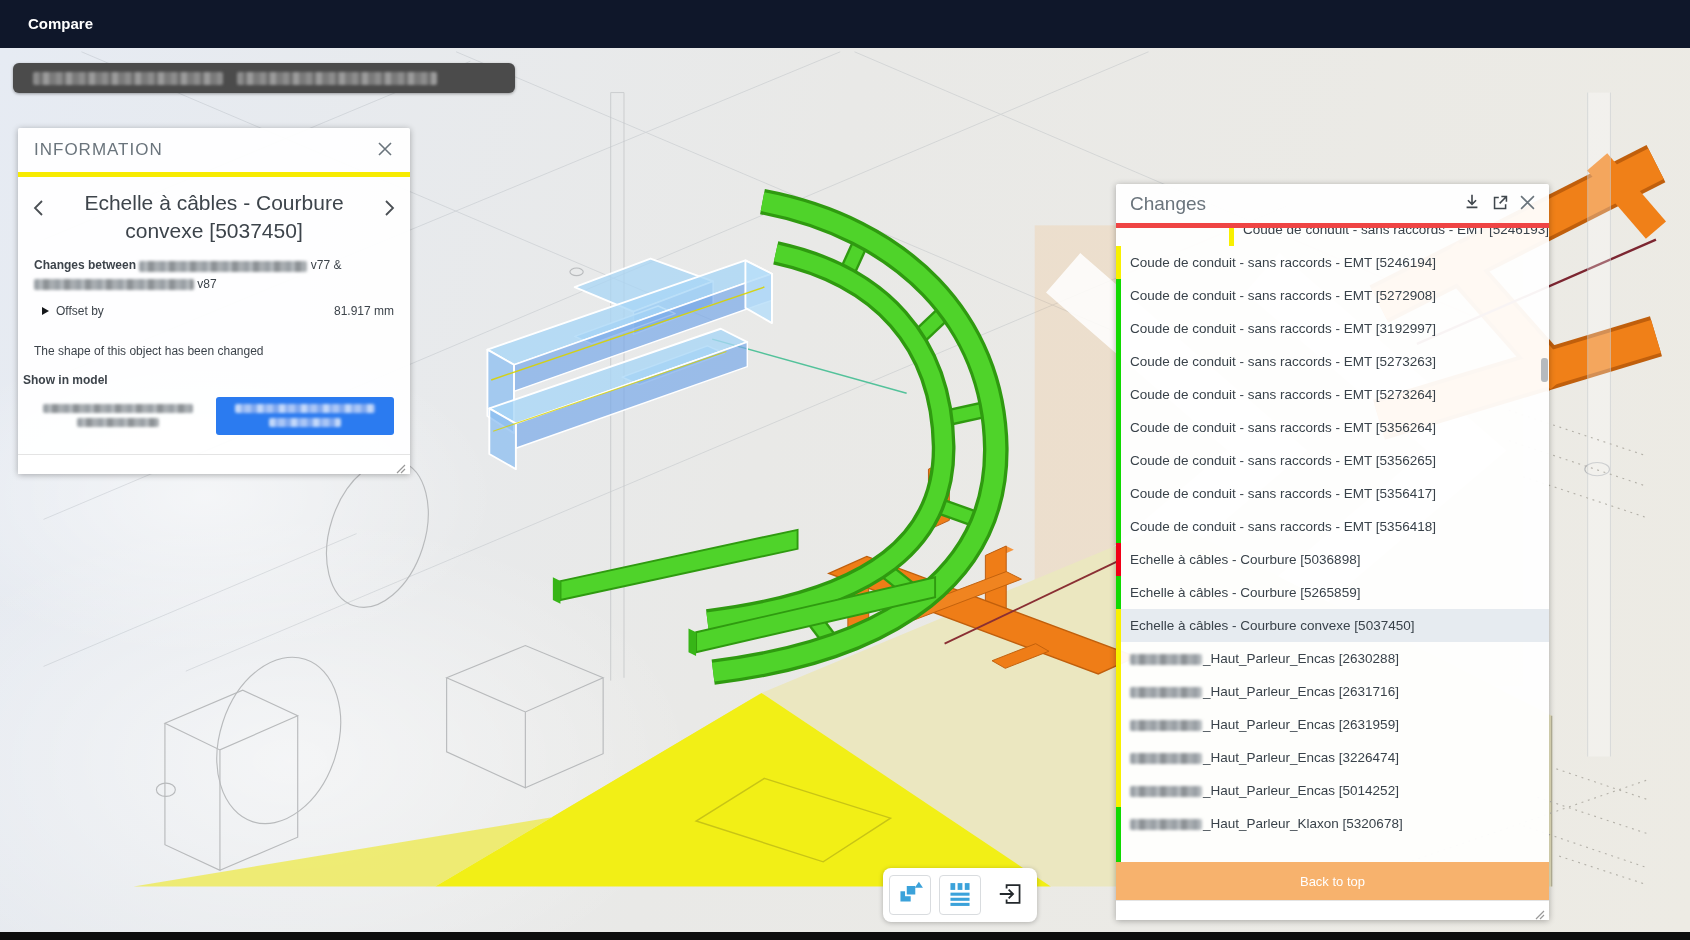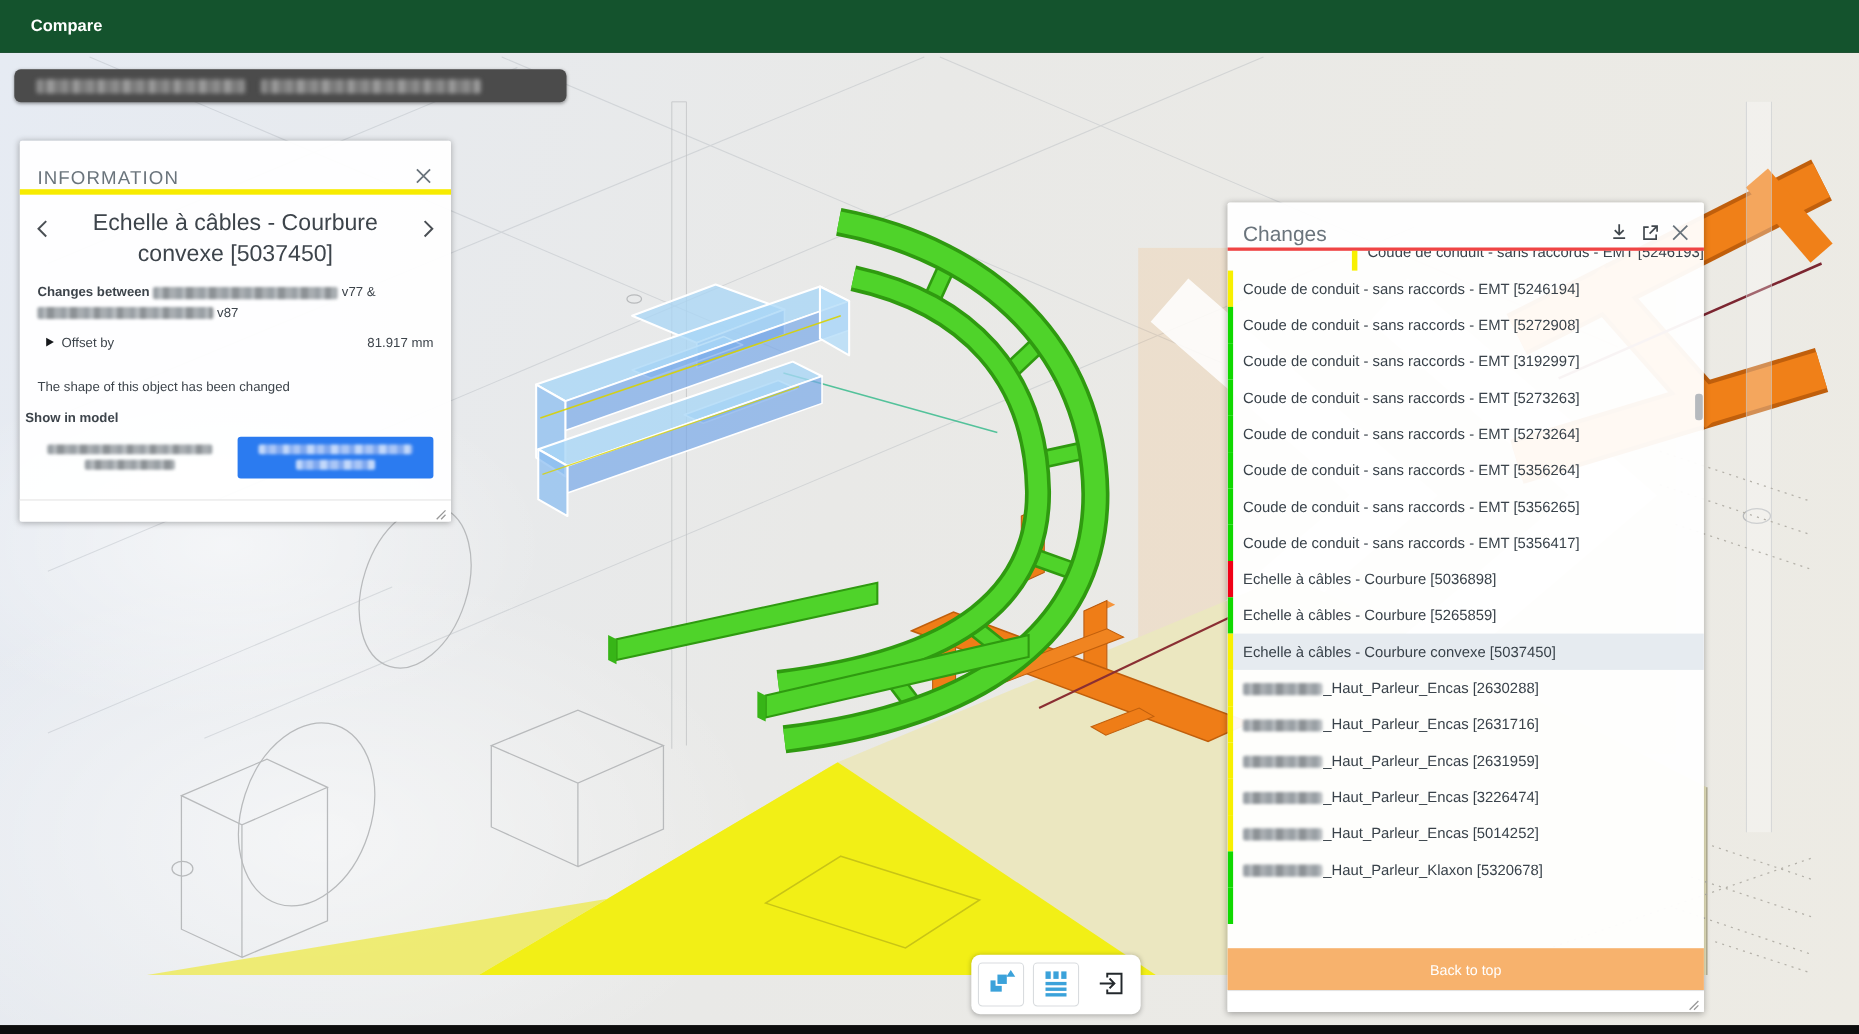--- a/index.html
+++ b/index.html
@@ -1,20 +1,20 @@
 <!DOCTYPE html>
 <html><head>
 <meta charset="utf-8">
 <style>
   * { margin:0; padding:0; box-sizing:border-box; }
   html,body { width:1690px; height:940px; overflow:hidden; font-family:"Liberation Sans", sans-serif; background:#1a1a1a; }
   #stage { position:relative; width:1690px; height:940px; background:#2b2b2b; }
 
   
-  .top-bar { position:absolute; left:0; top:0; width:1690px; height:48px; background:#14532d; z-index:40; }
+  .top-bar { position:absolute; left:0; top:0; width:1690px; height:48px; background:#0f172a; z-index:40; }
   .top-bar .title { line-height:48px; padding-left:28px; color:#fff; font-size:15px; font-weight:bold; }
 
   
   .viewport { position:absolute; left:0; top:48px; width:1690px; height:884px;
     background:linear-gradient(105deg,#e6ebf3 0%,#e9e9e7 45%,#edebe4 100%); z-index:1; }
   .viewport svg { position:absolute; left:0; top:0; }
 
   
   .rd { display:inline-block; vertical-align:middle; border-radius:2px; height:11px;
     background:repeating-linear-gradient(90deg,#9aa0a5 0 5px,#b4b9bd 5px 9px,#8d9296 9px 15px,#a8adb1 15px 21px);
@@ -27,42 +27,42 @@
   .top-pill { position:absolute; left:13px; top:63px; width:502px; height:30px; background:#4b4b4b;
     border-radius:6px; box-shadow:0 1px 3px rgba(0,0,0,.35); z-index:10; display:flex; align-items:center; padding-left:20px; gap:14px; }
 
   
   .panel { position:absolute; background:rgba(255,255,255,.95); box-shadow:0 1px 6px rgba(0,0,0,.3); border-radius:2px; z-index:20; }
   .panel-footer { position:absolute; left:0; right:0; bottom:0; height:20px; background:#fff; border-top:1px solid #e4e4e4; }
   .resize-glyph { position:absolute; right:4px; bottom:4px; width:10px; height:10px; }
 
   
   .info-panel { left:18px; top:128px; width:392px; height:346px; }
-  .info-header { height:44px; display:flex; align-items:flex-end; padding:0 16px; }
+  .info-header { height:44px; display:flex; align-items:center; padding:0 16px; }
   .info-header .hdr-title { font-size:17px; letter-spacing:1px; color:#6a747c; }
   .icon-btn { margin-left:auto; background:none; border:none; cursor:pointer; display:flex; align-items:center; padding:2px; }
   .yellow-divider { height:5px; background:#f7eb00; }
   .info-title-row { position:relative; padding:12px 30px 4px; text-align:center; }
   .info-title { font-size:21px; color:#3d444b; line-height:1.32; }
   .nav-chevron { position:absolute; top:20px; background:none; border:none; cursor:pointer; padding:2px; }
   .nav-chevron.prev { left:12px; } .nav-chevron.next { right:12px; }
   .info-meta { padding:8px 16px 0; font-size:12px; color:#3d444b; line-height:1.55; }
   .offset-row { display:flex; align-items:center; padding:10px 16px 0 24px; font-size:12px; color:#3d444b; }
   .tri-expander { width:0; height:0; border-left:7px solid #15181b; border-top:4.5px solid transparent; border-bottom:4.5px solid transparent; margin-right:7px; }
   .offset-value { margin-left:auto; }
   .shape-text { padding:0 16px; margin-top:26px; font-size:12px; color:#3d444b; }
   .show-model { padding:0 5px; margin-top:15px; font-size:12px; font-weight:bold; color:#3d444b; }
   .info-buttons { display:flex; align-items:center; padding:10px 16px 0; gap:14px; }
   .ghost-btn { flex:0 0 168px; height:38px; display:flex; flex-direction:column; align-items:center; justify-content:center; gap:5px; background:none; border:none; cursor:pointer; }
   .primary-btn { flex:1; height:38px; border:none; border-radius:3px; background:#2b7bf0; cursor:pointer;
     display:flex; flex-direction:column; align-items:center; justify-content:center; gap:5px; }
 
   
   .changes-panel { left:1116px; top:184px; width:433px; height:736px; }
-  .changes-header { height:44px; display:flex; align-items:flex-end; padding:0 12px 0 14px; border-bottom:3px solid #ef4444; }
+  .changes-header { height:44px; display:flex; align-items:center; padding:0 12px 0 14px; border-bottom:5px solid #ef4444; }
   .changes-header .hdr-title { font-size:19px; color:#6a747c; }
   .changes-header .hdr-icons { margin-left:auto; display:flex; align-items:center; gap:7px; }
   .changes-list { position:absolute; left:0; right:0; top:44px; bottom:41px; overflow:hidden; }
   .change-row { height:33px; display:flex; align-items:center; cursor:pointer; }
   .change-row:first-child { margin-top:-15px;justify-content:flex-end; }
   .change-row.selected { background:#e6ebf0; }
   .status-bar { flex:0 0 5px; align-self:stretch; margin-right:9px; }
   .row-label { font-size:13.5px; color:#39424a; white-space:nowrap; }
   .back-to-top { position:absolute; left:0; right:0; bottom:20px; height:38px; background:#f7b26d; color:#fff;
     font-size:13px; text-align:center; line-height:21px; cursor:pointer; border:none; width:100%; }
@@ -362,20 +362,24 @@
         </div>
         <div class="change-row">
           <span class="status-bar" style="background: rgb(16, 217, 0);"></span>
           <span class="row-label">Coude de conduit - sans raccords - EMT [5356265]</span>
         </div>
         <div class="change-row">
           <span class="status-bar" style="background: rgb(16, 217, 0);"></span>
           <span class="row-label">Coude de conduit - sans raccords - EMT [5356417]</span>
         </div>
         <div class="change-row">
+          <span class="status-bar" style="background: rgb(16, 217, 0);"></span>
+          <span class="row-label">Coude de conduit - sans raccords - EMT [5356418]</span>
+        </div>
+        <div class="change-row">
           <span class="status-bar" style="background: rgb(240, 0, 22);"></span>
           <span class="row-label">Echelle à câbles - Courbure [5036898]</span>
         </div>
         <div class="change-row">
           <span class="status-bar" style="background: rgb(16, 217, 0);"></span>
           <span class="row-label">Echelle à câbles - Courbure [5265859]</span>
         </div>
         <div class="change-row selected">
           <span class="status-bar" style="background: rgb(248, 240, 0);"></span>
           <span class="row-label">Echelle à câbles - Courbure convexe [5037450]</span>

